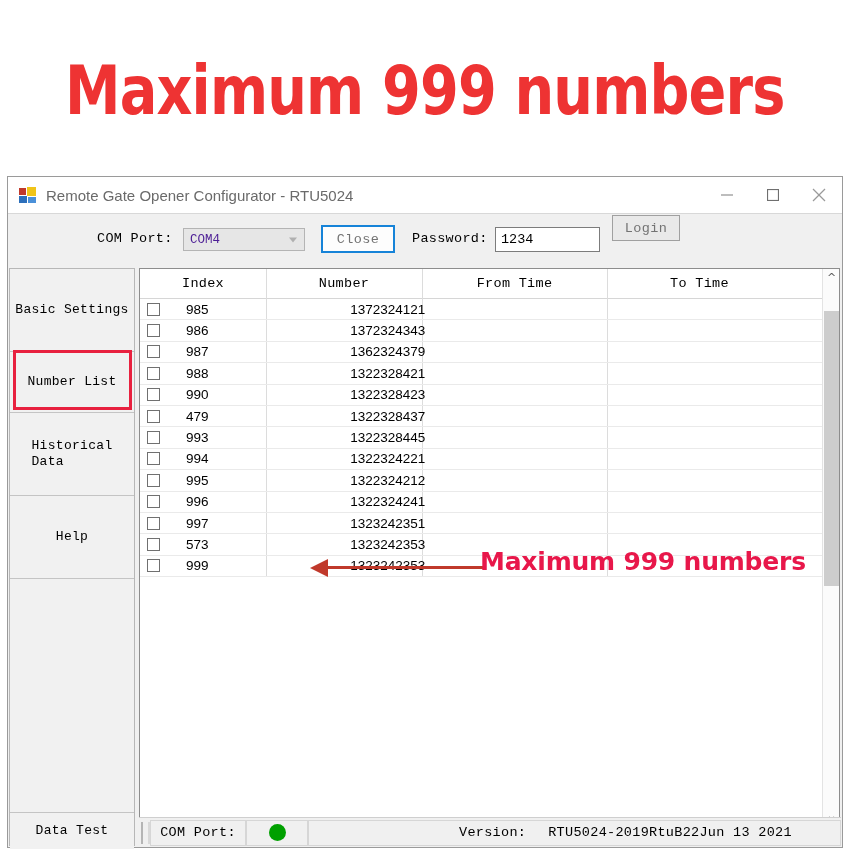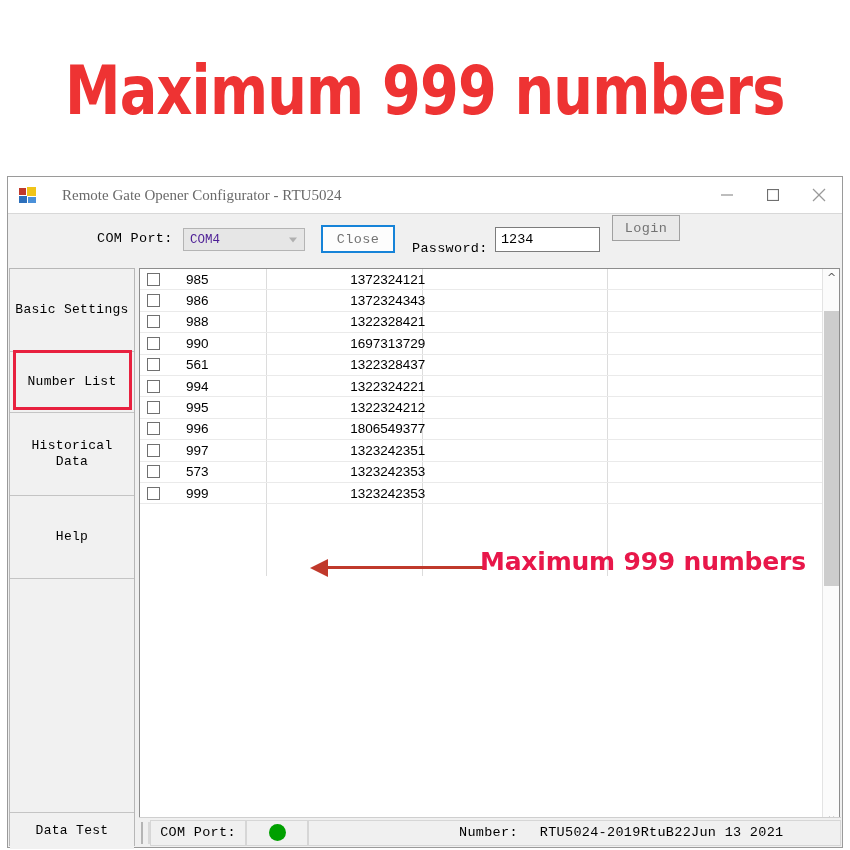--- a/index.html
+++ b/index.html
@@ -42,23 +42,22 @@
   .app-icon {
     width: 17px; height: 17px; margin-left: 11px; margin-right: 10px;
     position: relative; flex: none;
   }
   .app-icon i { position: absolute; display: block; }
   .ic-r { left: 0; top: 1px; width: 7px; height: 7px; background: #c0392b; }
   .ic-y { left: 8px; top: 0px; width: 9px; height: 9px; background: #f0c419; }
   .ic-b { left: 0px; top: 9px; width: 8px; height: 7px; background: #2c6fbb; }
   .ic-b2{ left: 9px; top: 10px; width: 8px; height: 6px; background: #4a90d9; }
   .title-text {
-    font-size: 15px; color: #6a6a6a; font-family: Liberation Serif, serif;
+    font-size: 15px; color: #6a6a6a; font-family: Liberation Sans, sans-serif;
     white-space: nowrap;
-    margin-left: 16px;
   }
   .win-ctrls { position: absolute; right: 0; top: 0; height: 36px; display: flex; }
   .wc { width: 46px; height: 36px; display: flex; align-items: center; justify-content: center; }
   .wc svg { display:block; }
 
   
   .toolbar {
     height: 52px; position: relative; background: #f0f0f0;
     display: flex; align-items: center;
   }
@@ -96,21 +95,21 @@
 
   
   .body-area { position: relative; height: 582px; }
 
   .sidebar {
     position: absolute; left: 1px; top: 2px; width: 126px; height: 578px;
     border: 1px solid #b7b7b7; box-sizing: border-box; background: #f3f3f3;
   }
   .side-item {
     border-bottom: 1px solid #c4c4c4;
-    display: flex; align-items: center; justify-content: center; text-align: center;
+    display: flex; align-items: center; justify-content: center; 
     font-family: "Liberation Mono", monospace; font-size: 13px; color: #000;
     letter-spacing: .3px; line-height: 1.25;
     background: #f1f1f1;
   }
   .side-item.blank { background: #f1f1f1; }
   .red-box {
     position: absolute; left: 3px; top: 81px; width: 119px; height: 60px;
     border: 3px solid #e8213f; box-sizing: border-box; pointer-events: none;
   }
 
@@ -231,21 +230,21 @@
       </div>
     </div>
 
     <div class="toolbar">
       <div class="lbl-mono" style="position:absolute;left:89px;top:17px;">COM Port:</div>
       <div class="combo" style="position:absolute;left:175px;top:14px;">
         <span>COM4</span>
         <div class="arw"></div>
       </div>
       <div class="btn focus" style="position:absolute;left:313px;top:11px;width:74px;height:28px;">Close</div>
-      <div class="lbl-mono" style="position:absolute;left:404px;top:27px;">Password:</div>
+      <div class="lbl-mono" style="position:absolute;left:404px;top:17px;">Password:</div>
       <div class="txtin" style="position:absolute;left:487px;top:13px;width:105px;height:25px;">1234</div>
       <div class="btn" style="position:absolute;left:604px;top:1px;width:68px;height:26px;">Login</div>
     </div>
 
     <div class="body-area">
 
       <div class="sidebar">
         <div class="side-item" style="height:82px;">
           <span>Basic Settings</span>
         </div>
@@ -262,20 +261,26 @@
         <div class="side-item blank" style="height:233px;"></div>
         <div class="side-item" style="height:36px;border-bottom:none;">
           <span>Data Test</span>
         </div>
         <div class="red-box"></div>
       </div>
 
       <div class="gridwrap">
         <div class="grid-inner">
 
+          <div class="ghead">
+            <div class="hc" style="width:126px;">Index</div>
+            <div class="hc" style="width:156px;">Number</div>
+            <div class="hc" style="width:185px;">From Time</div>
+            <div class="hc" style="width:185px;">To Time</div>
+          </div>
 
           <div class="vline" style="left:126px;top:0;height:307px;"></div>
           <div class="vline" style="left:282px;top:0;height:307px;"></div>
           <div class="vline" style="left:467px;top:0;height:307px;"></div>
 
           <div class="grid-rows" id="grid-rows">
               <div class="grow">
                 <div class="cb"></div>
                 <div class="cell c-idx">985</div>
                 <div class="cell c-num">1372324121</div>
@@ -284,57 +289,71 @@
               </div>
               <div class="grow">
                 <div class="cb"></div>
                 <div class="cell c-idx">986</div>
                 <div class="cell c-num">1372324343</div>
                 <div class="cell c-ft"></div>
                 <div class="cell c-tt"></div>
               </div>
               <div class="grow">
                 <div class="cb"></div>
+                <div class="cell c-idx">987</div>
+                <div class="cell c-num">1362324379</div>
+                <div class="cell c-ft"></div>
+                <div class="cell c-tt"></div>
+              </div>
+              <div class="grow">
+                <div class="cb"></div>
                 <div class="cell c-idx">988</div>
                 <div class="cell c-num">1322328421</div>
                 <div class="cell c-ft"></div>
                 <div class="cell c-tt"></div>
               </div>
               <div class="grow">
                 <div class="cb"></div>
                 <div class="cell c-idx">990</div>
-                <div class="cell c-num">1697313729</div>
-                <div class="cell c-ft"></div>
-                <div class="cell c-tt"></div>
-              </div>
-              <div class="grow">
-                <div class="cb"></div>
-                <div class="cell c-idx">561</div>
+                <div class="cell c-num">1322328423</div>
+                <div class="cell c-ft"></div>
+                <div class="cell c-tt"></div>
+              </div>
+              <div class="grow">
+                <div class="cb"></div>
+                <div class="cell c-idx">479</div>
                 <div class="cell c-num">1322328437</div>
+                <div class="cell c-ft"></div>
+                <div class="cell c-tt"></div>
+              </div>
+              <div class="grow">
+                <div class="cb"></div>
+                <div class="cell c-idx">993</div>
+                <div class="cell c-num">1322328445</div>
                 <div class="cell c-ft"></div>
                 <div class="cell c-tt"></div>
               </div>
               <div class="grow">
                 <div class="cb"></div>
                 <div class="cell c-idx">994</div>
                 <div class="cell c-num">1322324221</div>
                 <div class="cell c-ft"></div>
                 <div class="cell c-tt"></div>
               </div>
               <div class="grow">
                 <div class="cb"></div>
                 <div class="cell c-idx">995</div>
                 <div class="cell c-num">1322324212</div>
                 <div class="cell c-ft"></div>
                 <div class="cell c-tt"></div>
               </div>
               <div class="grow">
                 <div class="cb"></div>
                 <div class="cell c-idx">996</div>
-                <div class="cell c-num">1806549377</div>
+                <div class="cell c-num">1322324241</div>
                 <div class="cell c-ft"></div>
                 <div class="cell c-tt"></div>
               </div>
               <div class="grow">
                 <div class="cb"></div>
                 <div class="cell c-idx">997</div>
                 <div class="cell c-num">1323242351</div>
                 <div class="cell c-ft"></div>
                 <div class="cell c-tt"></div>
               </div>
@@ -413,20 +432,20 @@
         
       </div>
 
       <div class="statusbar">
         <div class="sb-grip"></div>
         <div class="sb-cell lbl-mono" style="width:96px;padding:0 6px;">COM Port:</div>
         <div class="sb-cell" style="width:62px;">
           <div class="green-dot"></div>
         </div>
         <div class="sb-cell" style="flex:1;justify-content:flex-start;padding-left:150px;gap:22px;">
-          <span class="lbl-mono">Number:</span>
+          <span class="lbl-mono">Version:</span>
           <span class="lbl-mono">RTU5024-2019RtuB22Jun 13 2021</span>
         </div>
       </div>
 
     </div>
   </div>
 </div>
 
 </body></html>

